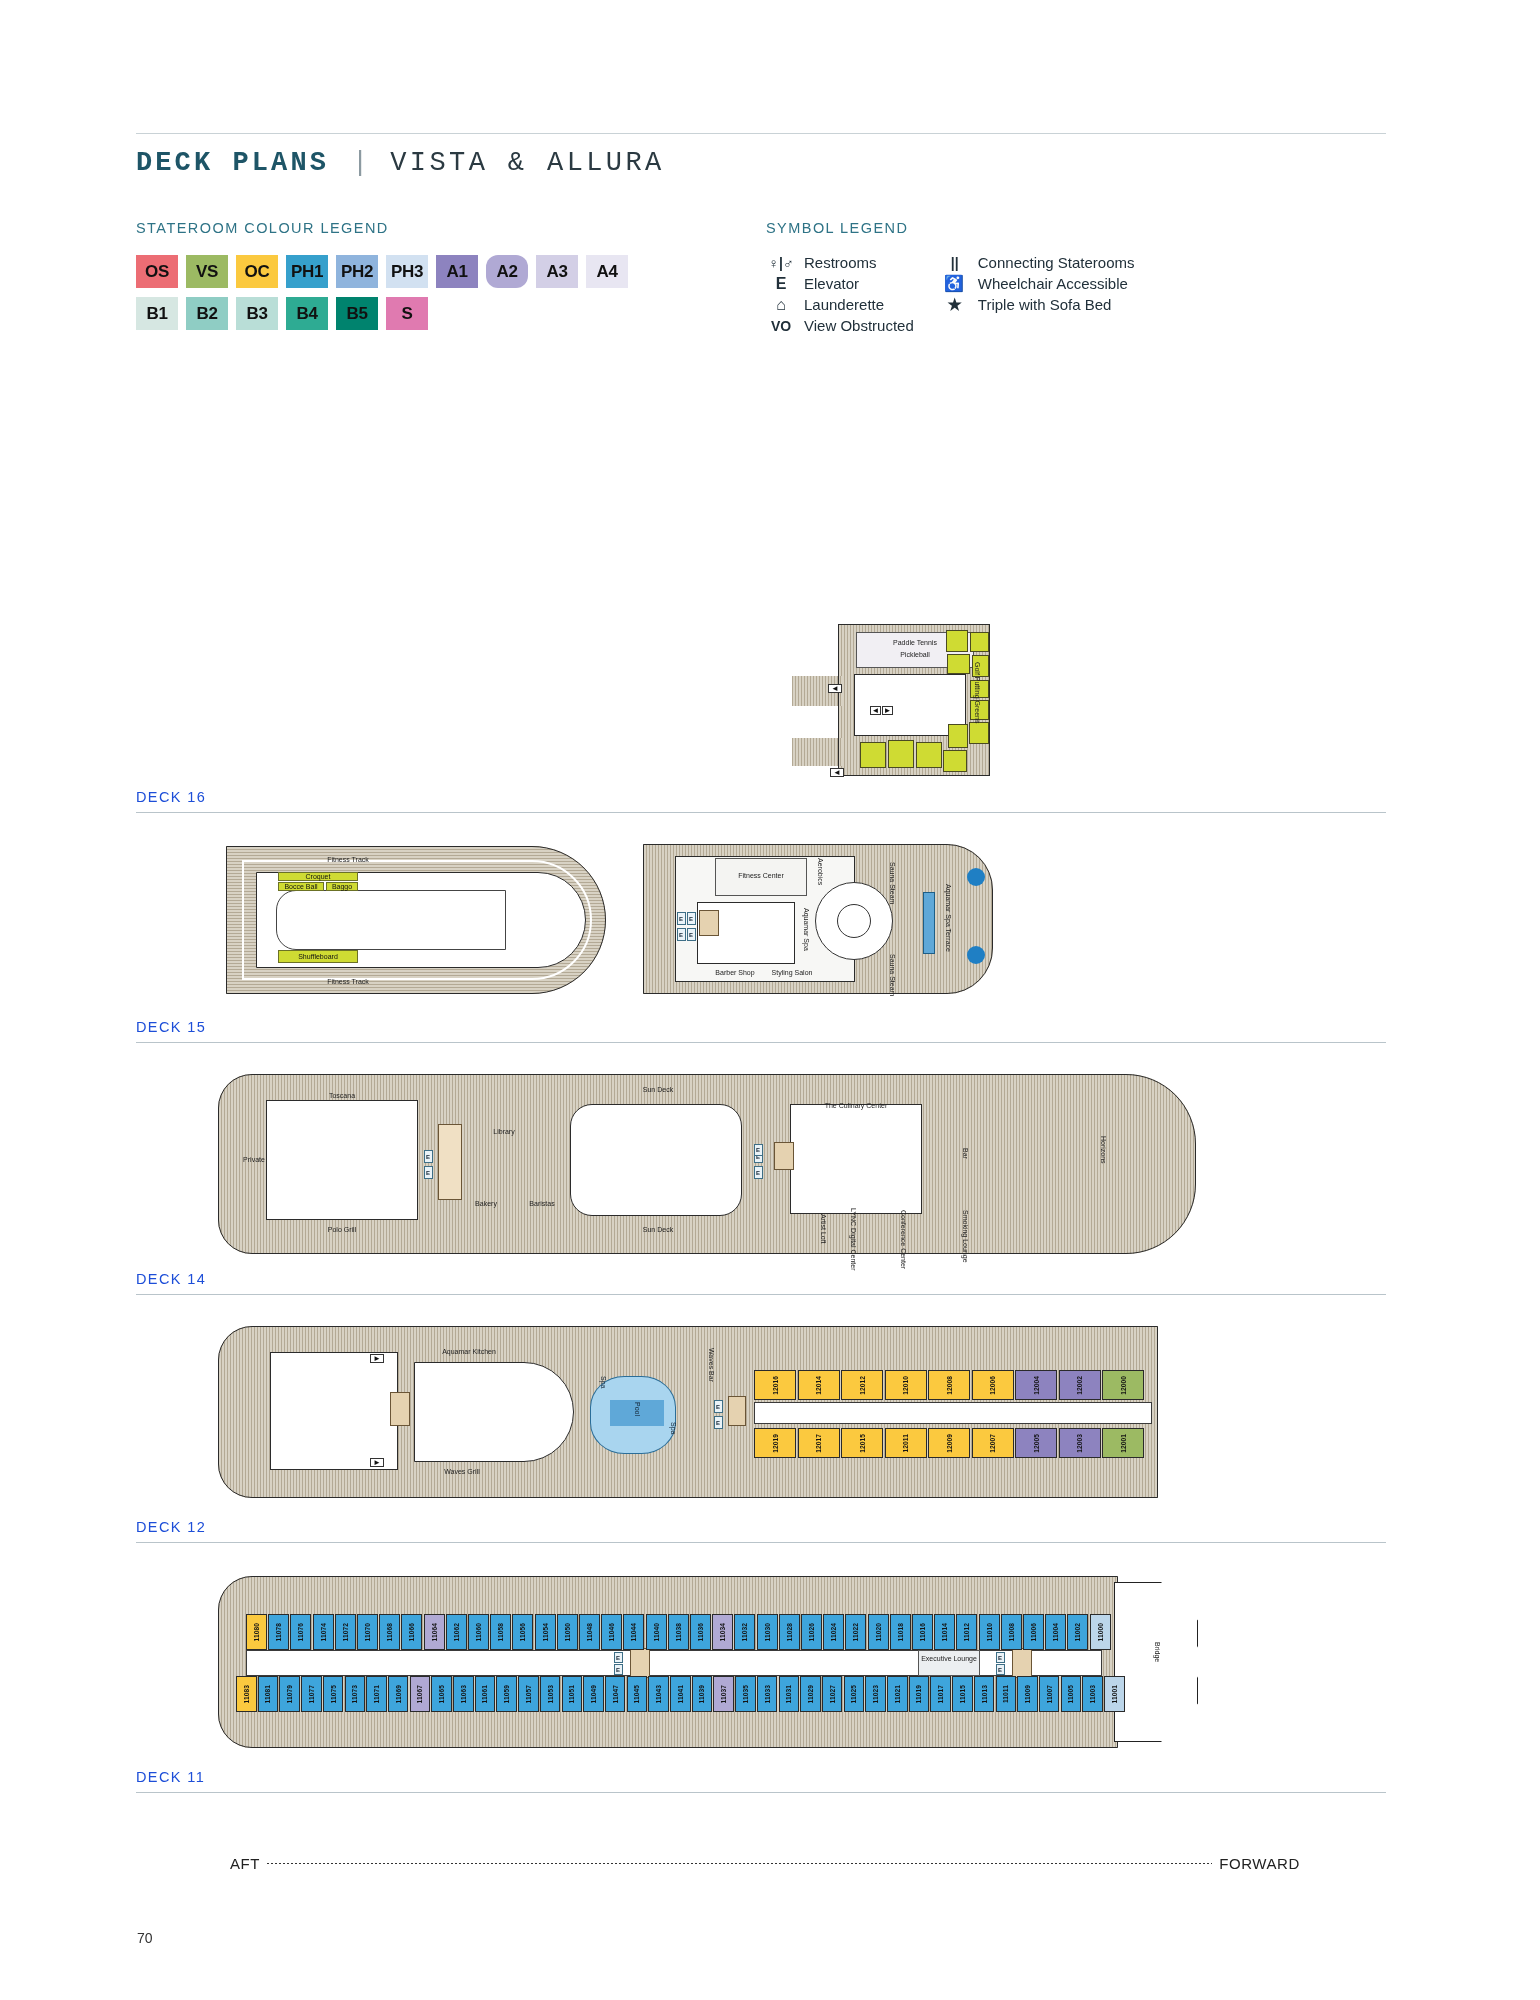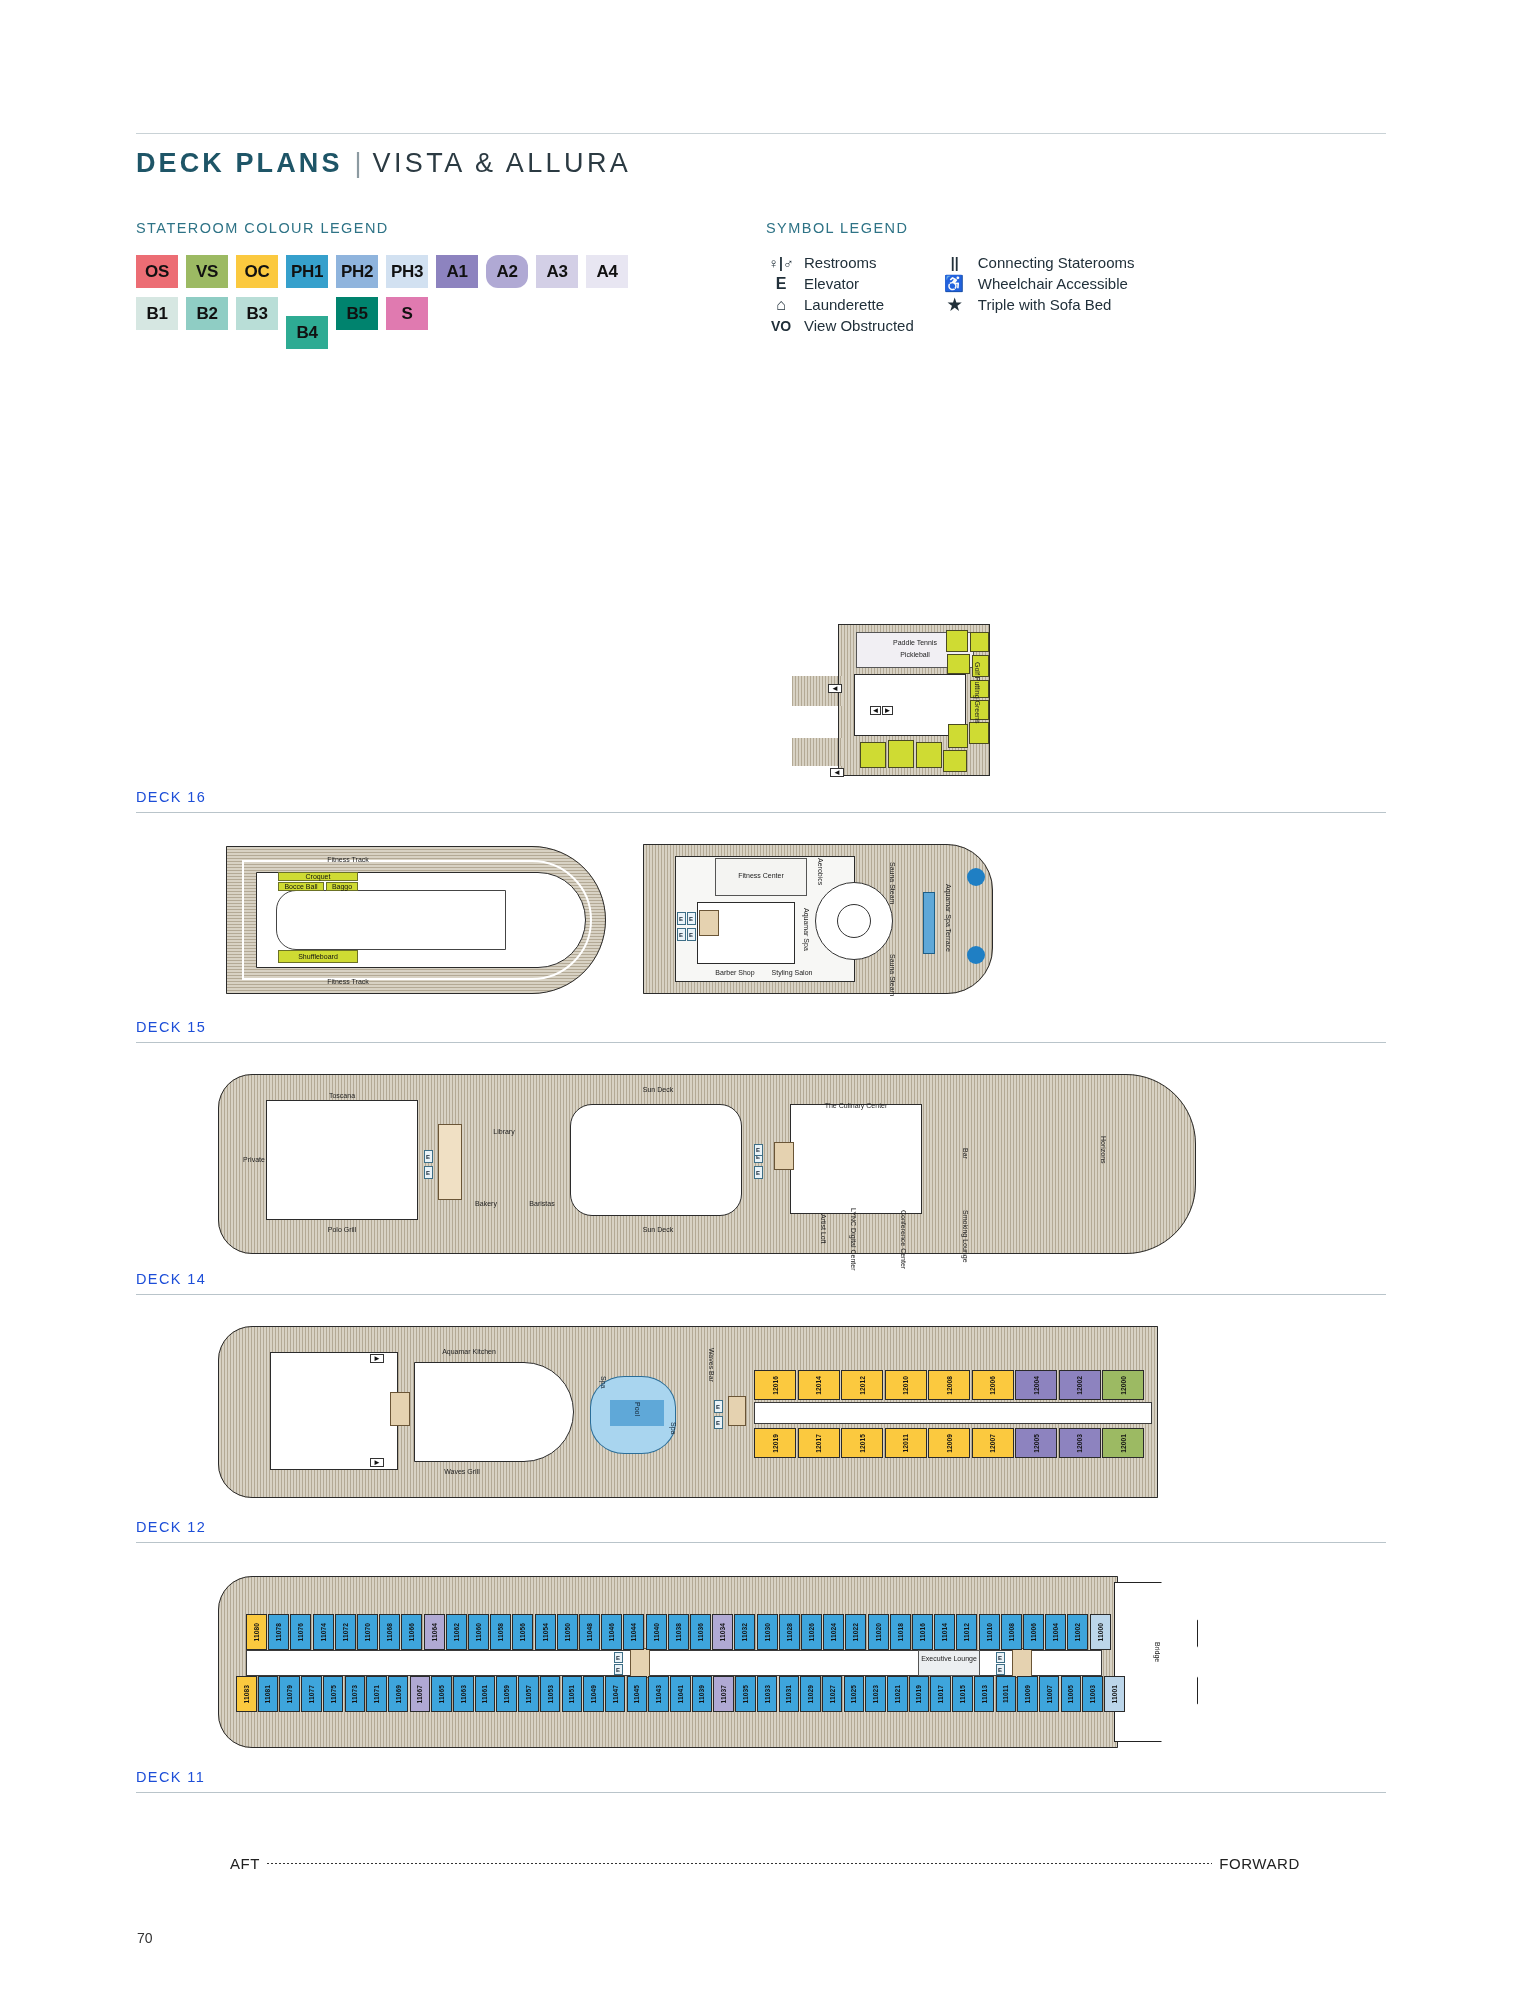--- a/index.html
+++ b/index.html
@@ -15,21 +15,21 @@
   }
 
   .page { position:absolute; inset:0; }
 
   
   .top-rule {
     position:absolute; left:136px; top:133px; width:1250px; height:1px;
     background:#c9d2d6;
   }
   .title-block { position:absolute; left:136px; top:148px; }
-  .title-row { display:flex; align-items:center; gap:0; }
+  .title-row { display:flex; align-items:center; gap:11px;font-family:Liberation Mono, monospace; }
   .title-main {
     font-size:27px; font-weight:700; letter-spacing:3.1px; color:#1e5567;
   }
   .title-sep { font-size:27px; color:#8c9aa1; margin:0 11px 0 12px; font-weight:300;}
   .title-sub {
     font-size:27px; font-weight:400; letter-spacing:3.4px; color:#2b3a42;
   }
 
   
   .legend-head {
@@ -205,21 +205,21 @@
         <div class="swatch-row">
           <div class="swatch" style="background: rgb(214, 231, 226);">
             <span>B1</span>
           </div>
           <div class="swatch" style="background: rgb(143, 205, 196);">
             <span>B2</span>
           </div>
           <div class="swatch" style="background: rgb(185, 222, 215);">
             <span>B3</span>
           </div>
-          <div class="swatch" style="background: rgb(46, 171, 147); margin-top: 19px;">
+          <div class="swatch" style="background: rgb(46, 171, 147);">
             <span>B4</span>
           </div>
           <div class="swatch" style="background: rgb(0, 131, 110);">
             <span>B5</span>
           </div>
           <div class="swatch" style="background: rgb(224, 122, 176);">
             <span>S</span>
           </div>
         </div>
       </div>

